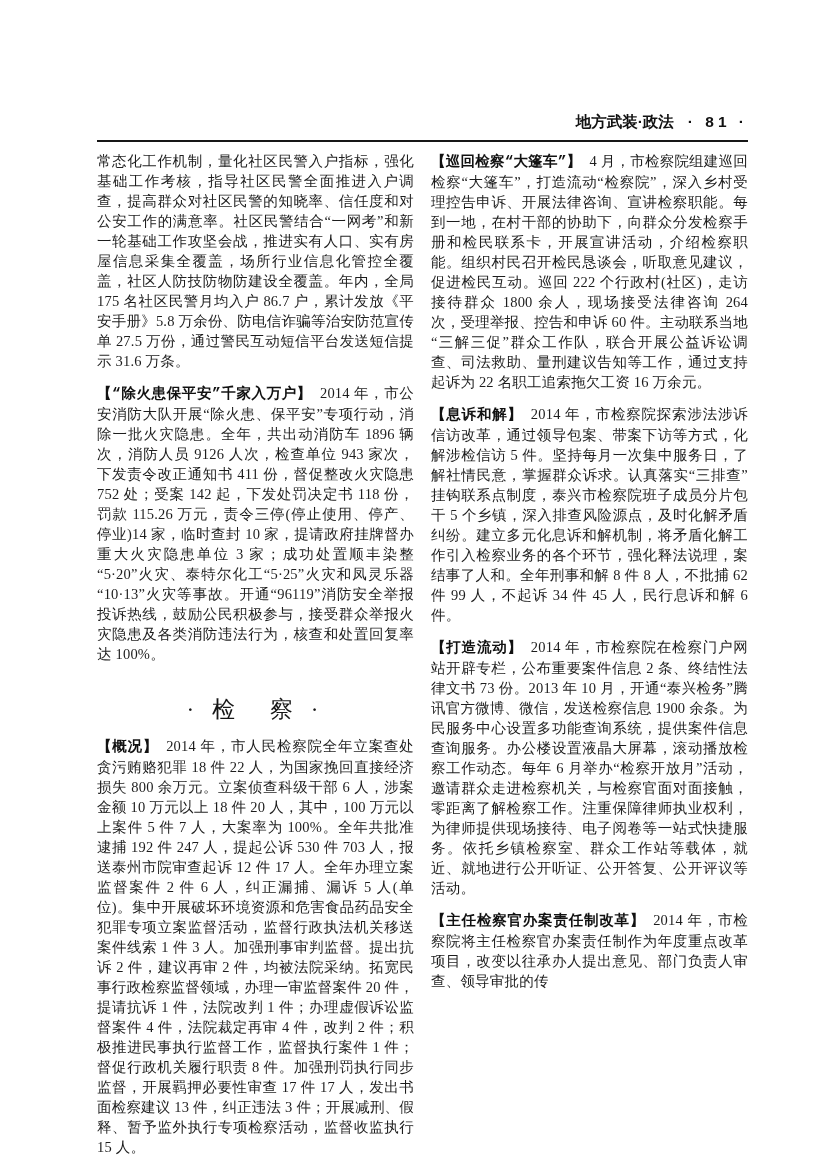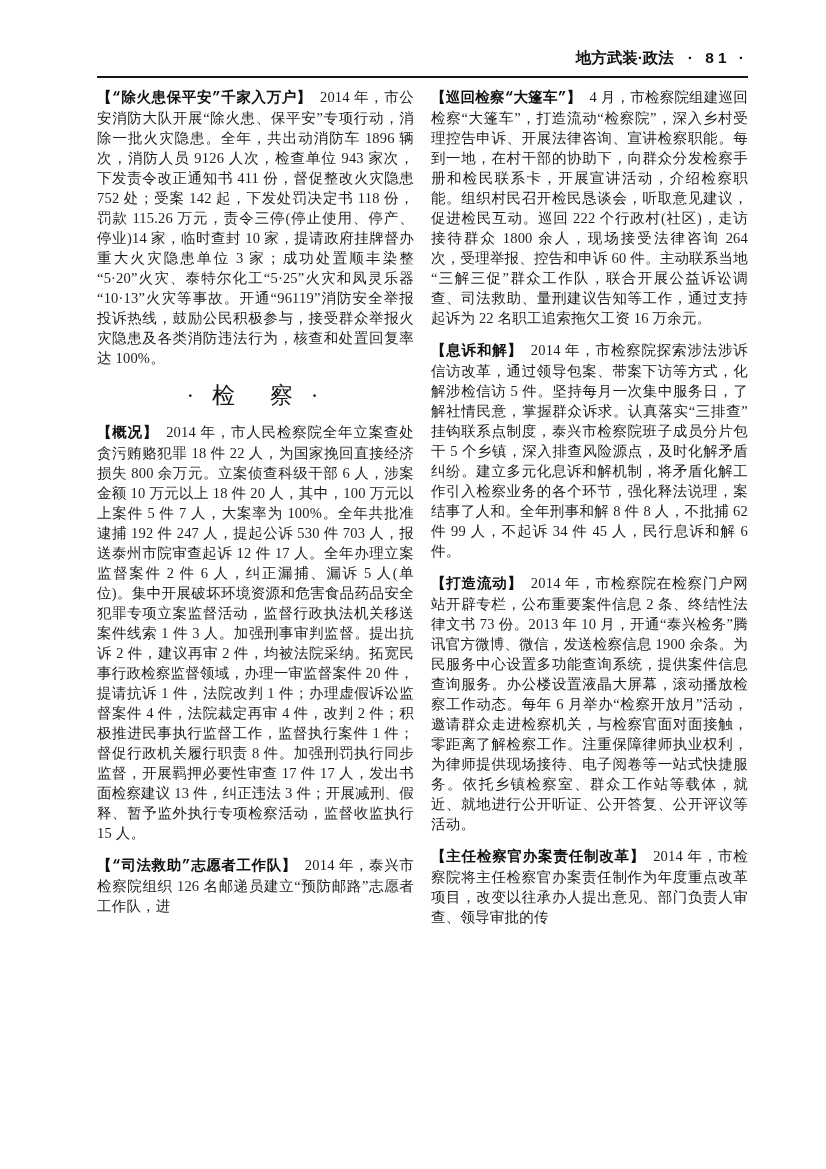--- a/index.html
+++ b/index.html
@@ -2,21 +2,21 @@
 <html lang="zh"><head>
 <meta charset="utf-8">
 <style>
   html,body{margin:0;padding:0;background:#d9d9d9;}
   .page{
     position:relative;
     width:826px;height:1169px;
     margin:0 auto;
     background:#ffffff;
     box-sizing:border-box;
-    padding:48px 78px 0 97px;
+    padding:112px 78px 0 97px;
     font-family:"Liberation Serif","DejaVu Serif",serif;
     color:#1d1d1d;
     overflow:hidden;
   }
   .running-head{
     display:flex;
     justify-content:flex-end;
     align-items:baseline;
     gap:14px;
     font-family:"Liberation Sans","DejaVu Sans",sans-serif;
@@ -50,38 +50,39 @@
     font-weight:700;
     margin-right:0.55em;
     color:#111;
   }
   .section-title{
     font-family:"Liberation Serif","DejaVu Serif",serif;
     font-weight:500;
     text-align:center;
     font-size:23px;
     letter-spacing:6px;
-    margin:18px 0 16px 0;
+    margin:36px 0 16px 0;
     color:#161616;
   }
 </style>
 </head>
 <body>
 
 <div class="page">
 
   <div class="running-head">
     <span>地方武装·政法</span>
     <span class="page-marker">· 81 ·</span>
   </div>
   <hr class="head-rule">
 
   <div class="columns">
 
     <div class="col">
+      <p>常态化工作机制，量化社区民警入户指标，强化基础工作考核，指导社区民警全面推进入户调查，提高群众对社区民警的知晓率、信任度和对公安工作的满意率。社区民警结合“一网考”和新一轮基础工作攻坚会战，推进实有人口、实有房屋信息采集全覆盖，场所行业信息化管控全覆盖，社区人防技防物防建设全覆盖。年内，全局 175 名社区民警月均入户 86.7 户，累计发放《平安手册》5.8 万余份、防电信诈骗等治安防范宣传单 27.5 万份，通过警民互动短信平台发送短信提示 31.6 万条。</p>
 
       <p><span class="entry-head">【“除火患保平安”千家入万户】</span><span>2014 年，市公安消防大队开展“除火患、保平安”专项行动，消除一批火灾隐患。全年，共出动消防车 1896 辆次，消防人员 9126 人次，检查单位 943 家次，下发责令改正通知书 411 份，督促整改火灾隐患 752 处；受案 142 起，下发处罚决定书 118 份，罚款 115.26 万元，责令三停(停止使用、停产、停业)14 家，临时查封 10 家，提请政府挂牌督办重大火灾隐患单位 3 家；成功处置顺丰染整“5·20”火灾、泰特尔化工“5·25”火灾和凤灵乐器“10·13”火灾等事故。开通“96119”消防安全举报投诉热线，鼓励公民积极参与，接受群众举报火灾隐患及各类消防违法行为，核查和处置回复率达 100%。</span></p>
 
       <div class="section-title">· 检　察 ·</div>
 
       <p><span class="entry-head">【概况】</span><span>2014 年，市人民检察院全年立案查处贪污贿赂犯罪 18 件 22 人，为国家挽回直接经济损失 800 余万元。立案侦查科级干部 6 人，涉案金额 10 万元以上 18 件 20 人，其中，100 万元以上案件 5 件 7 人，大案率为 100%。全年共批准逮捕 192 件 247 人，提起公诉 530 件 703 人，报送泰州市院审查起诉 12 件 17 人。全年办理立案监督案件 2 件 6 人，纠正漏捕、漏诉 5 人(单位)。集中开展破坏环境资源和危害食品药品安全犯罪专项立案监督活动，监督行政执法机关移送案件线索 1 件 3 人。加强刑事审判监督。提出抗诉 2 件，建议再审 2 件，均被法院采纳。拓宽民事行政检察监督领域，办理一审监督案件 20 件，提请抗诉 1 件，法院改判 1 件；办理虚假诉讼监督案件 4 件，法院裁定再审 4 件，改判 2 件；积极推进民事执行监督工作，监督执行案件 1 件；督促行政机关履行职责 8 件。加强刑罚执行同步监督，开展羁押必要性审查 17 件 17 人，发出书面检察建议 13 件，纠正违法 3 件；开展减刑、假释、暂予监外执行专项检察活动，监督收监执行 15 人。</span></p>
 
       <p><span class="entry-head">【“司法救助”志愿者工作队】</span><span>2014 年，泰兴市检察院组织 126 名邮递员建立“预防邮路”志愿者工作队，进</span></p>
     </div>
 

